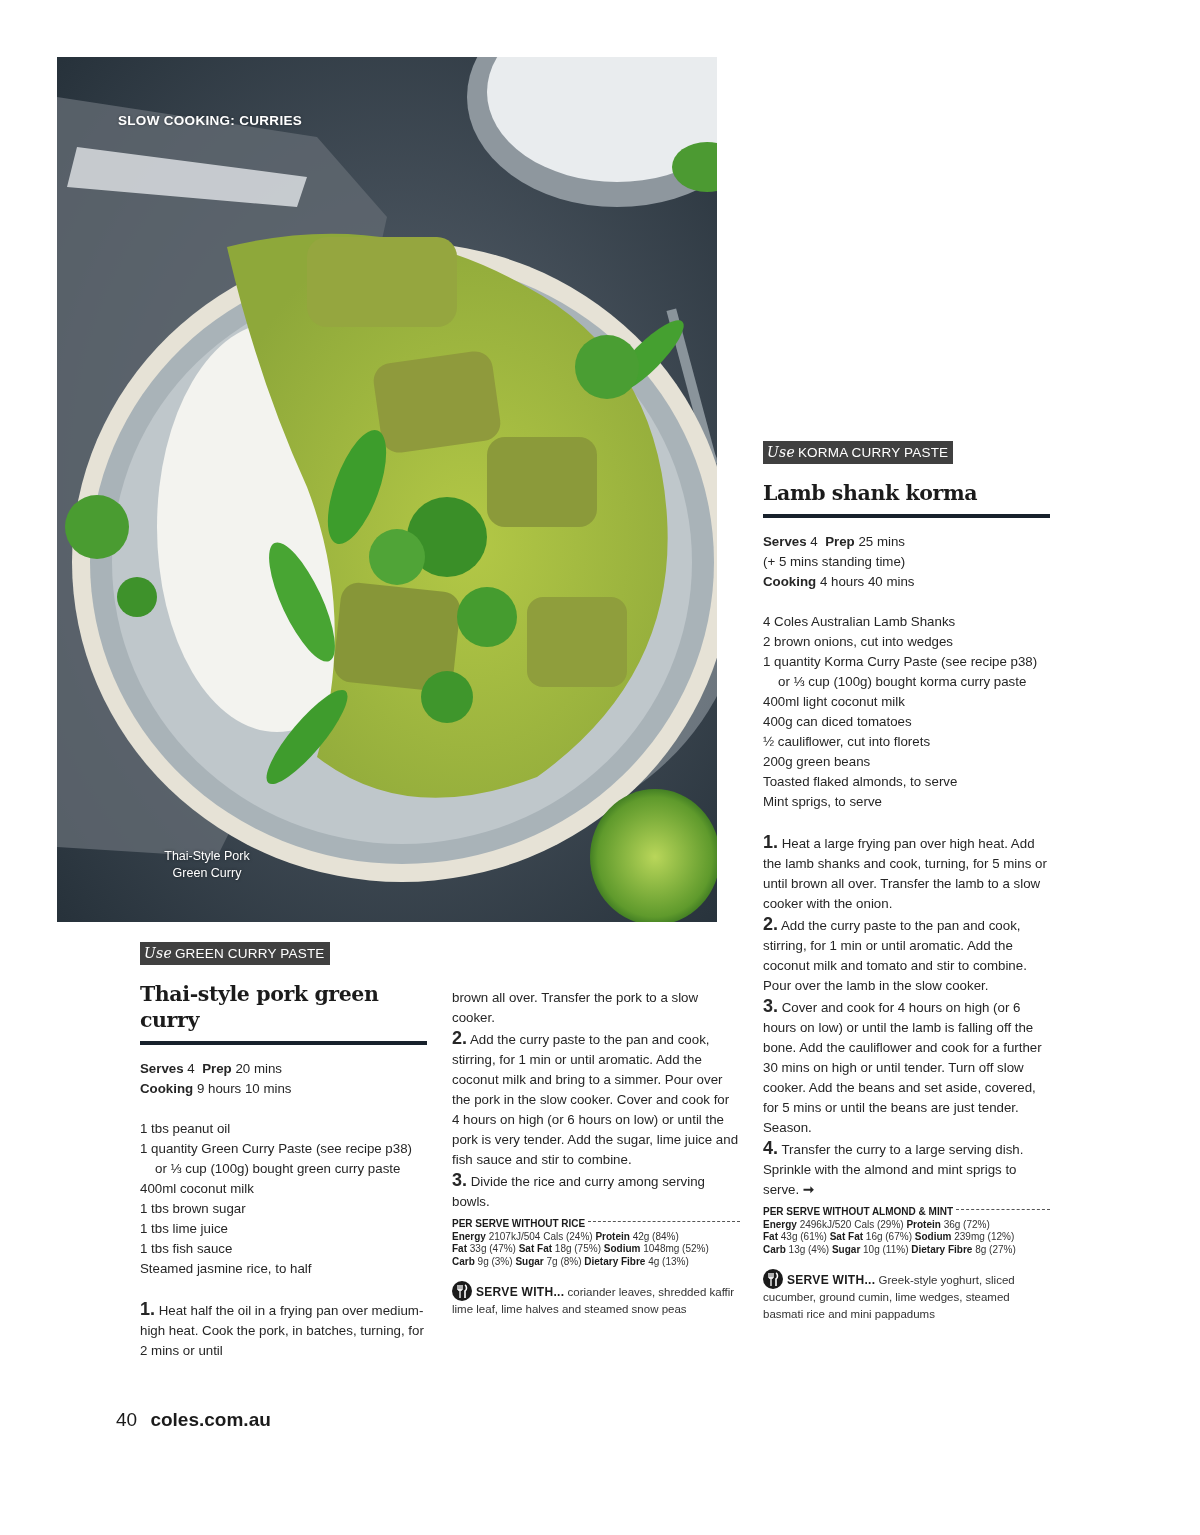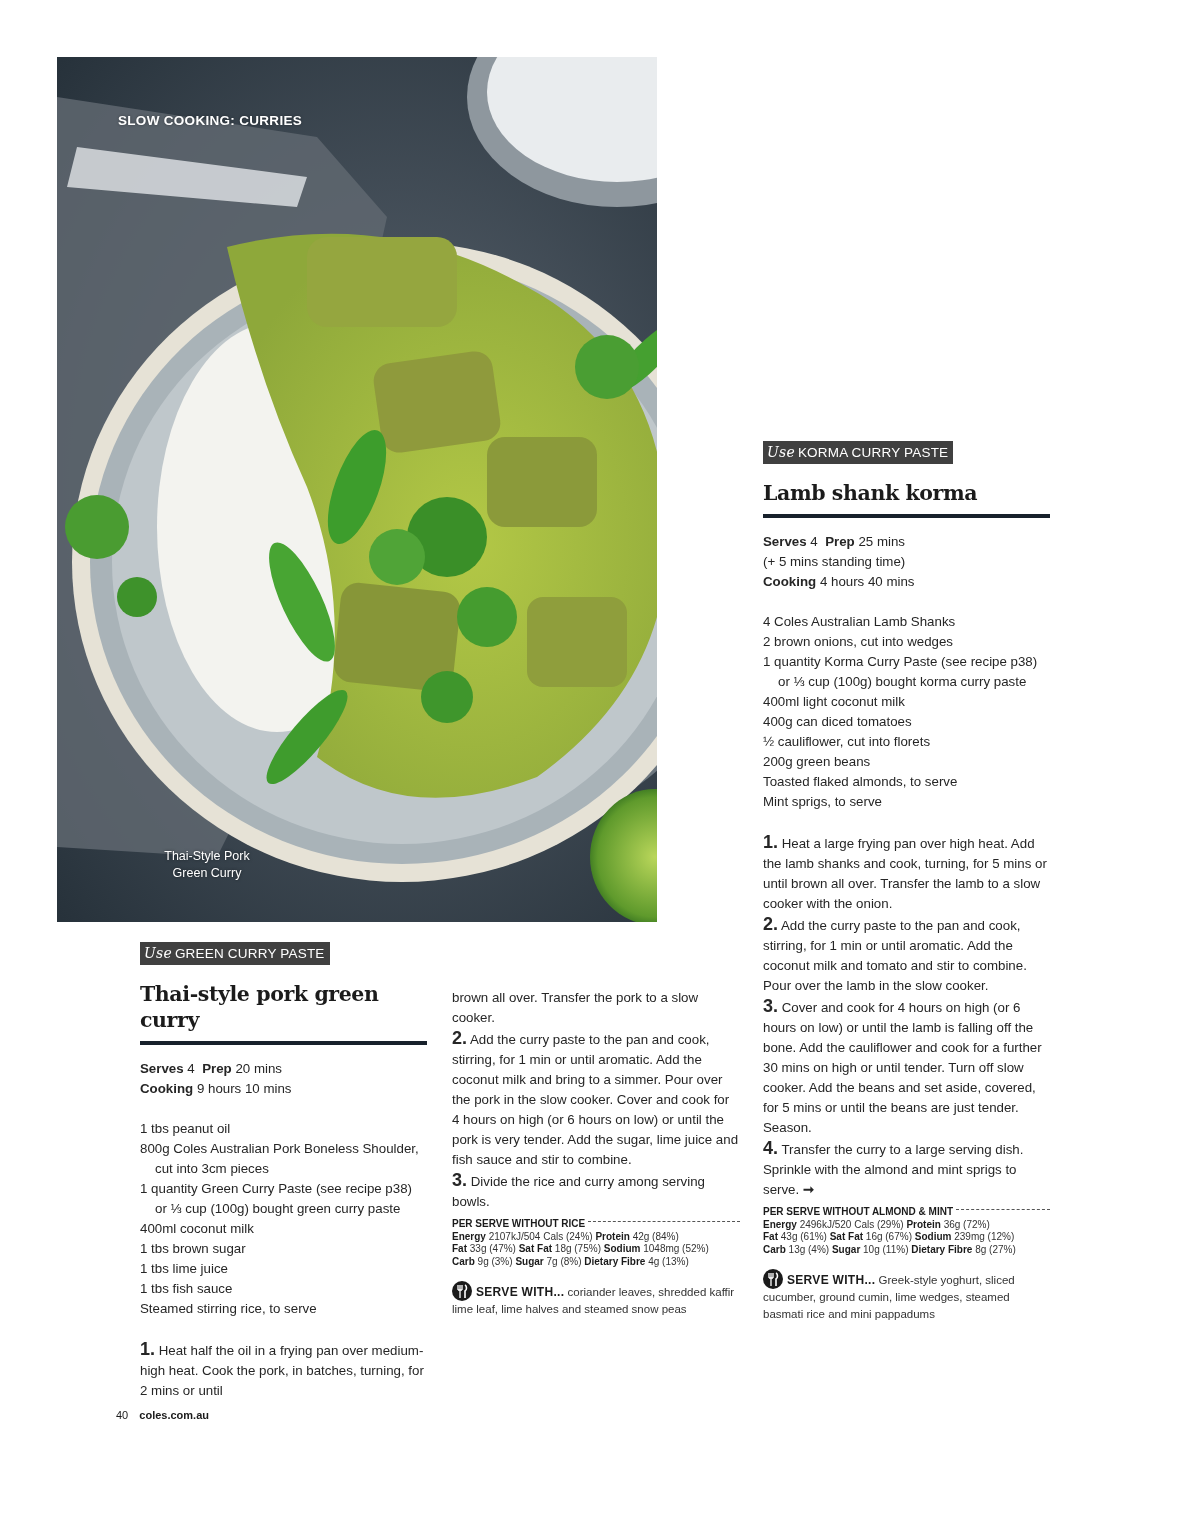--- a/index.html
+++ b/index.html
@@ -1,21 +1,21 @@
 <!DOCTYPE html>
 <html><head>
   <meta charset="utf-8">
   <style>
     html, body { margin: 0; padding: 0; }
     body {
       width: 1200px; height: 1535px; background: #ffffff; position: relative; overflow: hidden;
       font-family: "DejaVu Sans", "Liberation Sans", sans-serif; color: #1f1f1f;
     }
     .photo {
-      position: absolute; left: 57px; top: 57px; width: 600px; height: 865px; overflow: hidden;
+      position: absolute; left: 57px; top: 57px; width: 660px; height: 865px; overflow: hidden;
       background: #2e3a44;
     }
     .photo svg { position: absolute; left: 0; top: 0; }
     .section-label {
       position: absolute; left: 61px; top: 56px; color: #ffffff;
       font-family: "Liberation Sans", sans-serif; font-weight: bold; font-size: 13.5px; letter-spacing: 0.3px;
       text-shadow: 0 0 3px rgba(0,0,0,0.4);
     }
     .photo-caption {
       position: absolute; left: 90px; top: 791px; width: 120px; text-align: center; color: #ffffff;
@@ -51,21 +51,21 @@
       display: inline-block; width: 20px; height: 20px; border-radius: 50%; background: #1b1b1b;
       vertical-align: -5px; margin-right: 4px; position: relative;
     }
     .serve-with b { font-size: 12px; color: #1b1b1b; letter-spacing: 0.3px; }
 
     .col { position: absolute; }
     #col-left { left: 140px; top: 942px; width: 287px; }
     #col-mid { left: 452px; top: 988px; width: 288px; }
     #col-right { left: 763px; top: 441px; width: 287px; }
 
-    .footer { position: absolute; left: 116px; top: 1409px; font-family: "Liberation Sans", sans-serif; font-size: 11px; color: #1b1b1b; }
+    .footer { position: absolute; left: 116px; top: 1409px; font-family: "Liberation Sans", sans-serif; font-size: 19px; color: #1b1b1b; }
     .footer .pg { margin-right: 8px; }
     .footer .site { font-weight: bold; }
     .gap { height: 20px; }
     .arrow { font-weight: bold; }
   </style>
 </head>
 <body>
 
 <div class="photo">
   <svg width="680" height="865" viewBox="0 0 680 865">
@@ -136,27 +136,26 @@
   <span class="use-badge"><span class="use-word">Use</span><span>GREEN CURRY PASTE</span></span>
   <h2 class="recipe-title">Thai-style pork green curry</h2>
   <div class="title-rule"></div>
   <div class="body-text meta" style="margin-top:14px;">
     <div><b>Serves</b> <span>4</span>&nbsp;&nbsp;<b>Prep</b> <span>20 mins</span></div>
     <div><b>Cooking</b> <span>9 hours 10 mins</span></div>
   </div>
   <div class="gap"></div>
   <ul class="ingredients body-text">
     <li>1 tbs peanut oil</li>
-    <li>800g Coles Australian Pork Boneless Shoulder, cut into 3cm pieces</li>
     <li>1 quantity Green Curry Paste (see recipe p38) or ⅓ cup (100g) bought green curry paste</li>
     <li>400ml coconut milk</li>
     <li>1 tbs brown sugar</li>
     <li>1 tbs lime juice</li>
     <li>1 tbs fish sauce</li>
-    <li>Steamed stirring rice, to serve</li>
+    <li>Steamed jasmine rice, to half</li>
   </ul>
   <div class="gap"></div>
   <p class="step body-text"><span class="num">1.</span> <span>Heat half the oil in a frying pan over medium-high heat. Cook the pork, in batches, turning, for 2 mins or until</span></p>
 </div>
 
 <div class="col" id="col-mid">
   <p class="step body-text"><span>brown all over. Transfer the pork to a slow cooker.</span></p>
   <p class="step body-text"><span class="num">2.</span> <span>Add the curry paste to the pan and cook, stirring, for 1 min or until aromatic. Add the coconut milk and bring to a simmer. Pour over the pork in the slow cooker. Cover and cook for 4 hours on high (or 6 hours on low) or until the pork is very tender. Add the sugar, lime juice and fish sauce and stir to combine.</span></p>
   <p class="step body-text"><span class="num">3.</span> <span>Divide the rice and curry among serving bowls.</span></p>
   <div class="nutri" style="margin-top:6px;">

